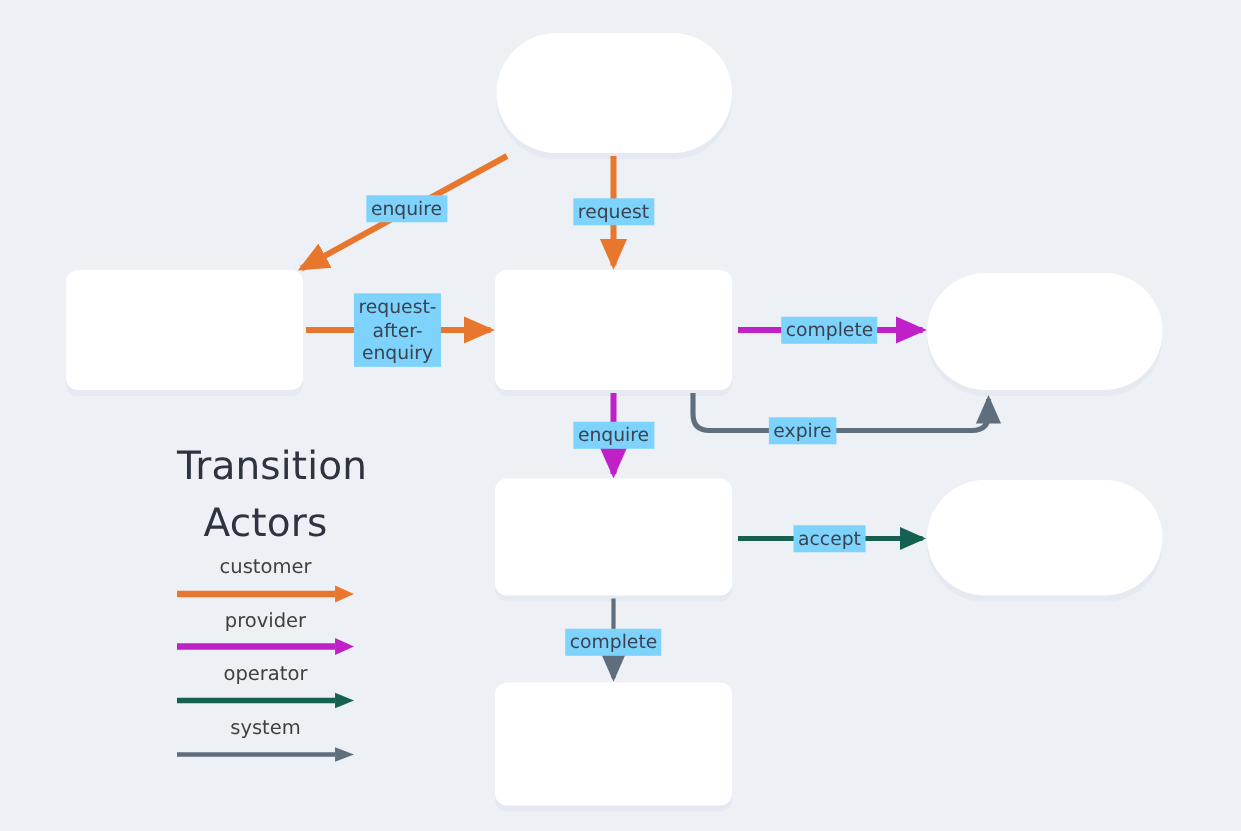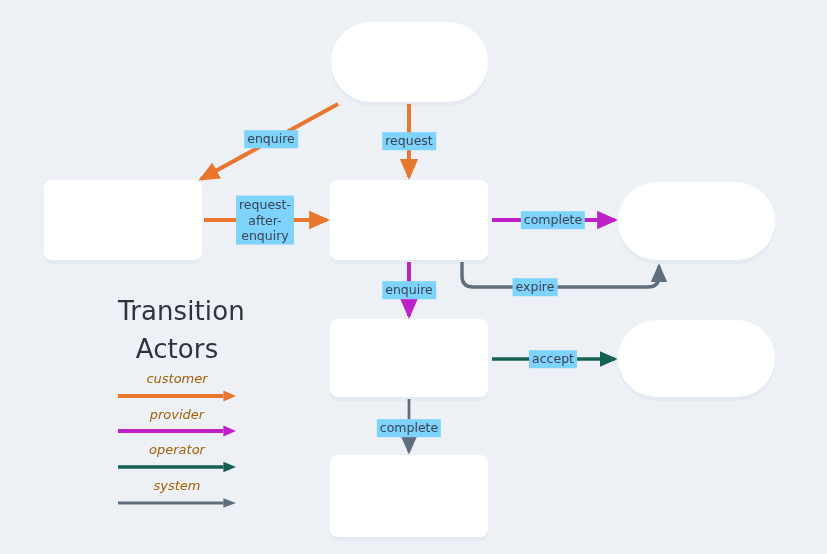--- a/index.html
+++ b/index.html
@@ -64,24 +64,23 @@
   }
   .legend-title {
     color: #2d3440;
     font-size: 26px;
     line-height: 1.45;
     font-weight: 400;
     letter-spacing: 0.1px;
   }
   .legend-item { margin-top: 2px; }
   .legend-item-label {
-    color: #a16207;
+    color: #404040;
     font-size: 13px;
     line-height: 1.35;
-    font-style: italic;
   }
   .legend-swatch {
     display: block;
     width: 100%;
     height: 16px;
   }
 </style>
 </head>
 <body>
 

